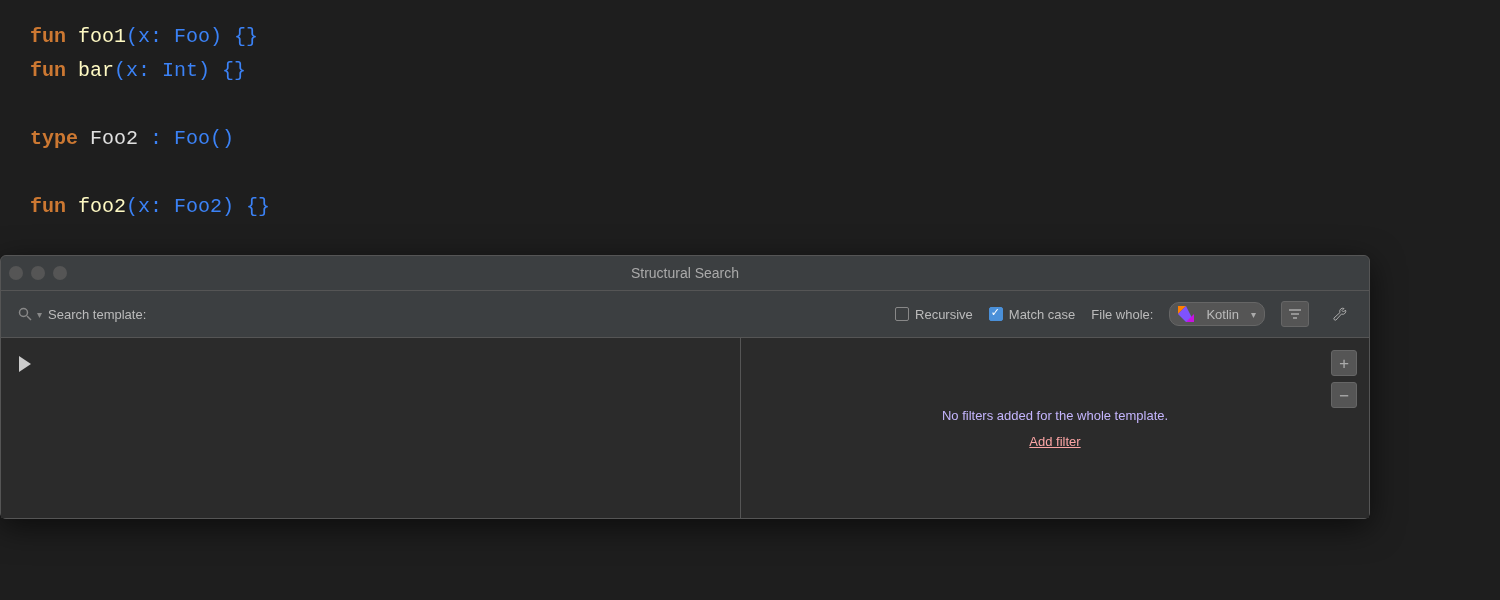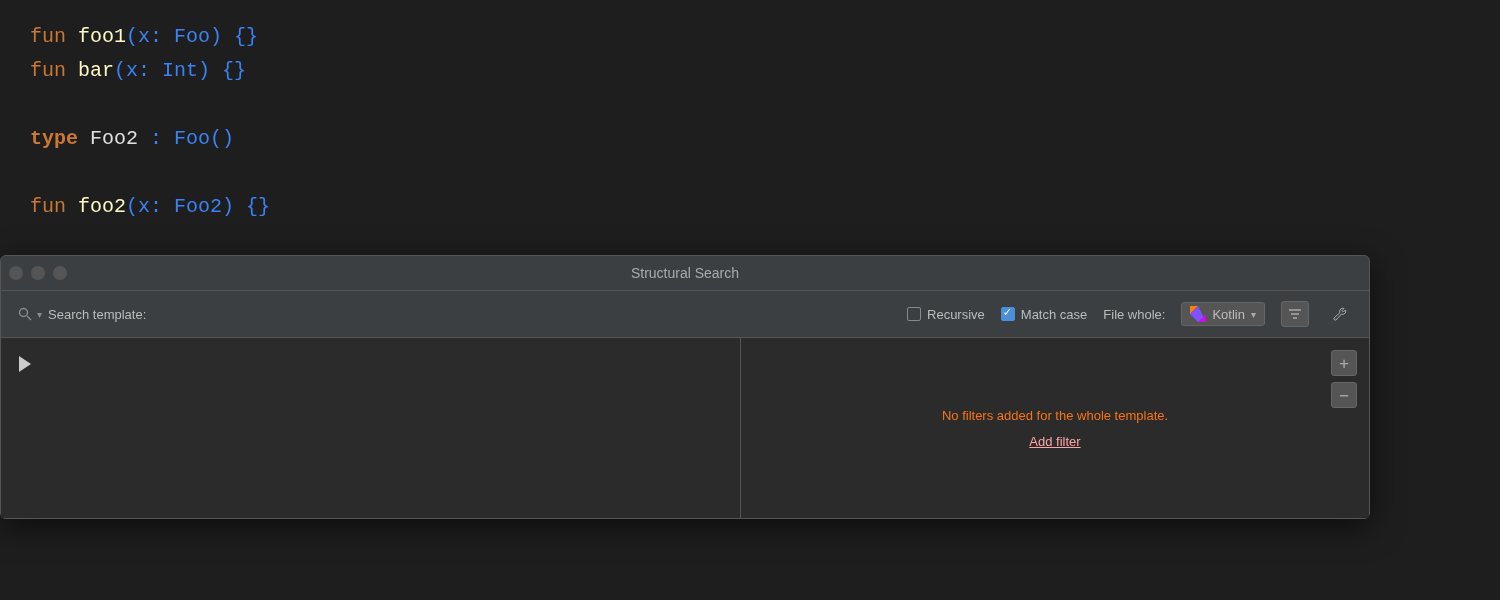--- a/index.html
+++ b/index.html
@@ -24,21 +24,21 @@
       font-size: 20px;
       line-height: 1.7;
     }
 
     .code-line {
       display: flex;
       align-items: baseline;
       white-space: pre;
     }
 
-    .kw-fun { color: #cc7832; font-weight: normal; }
+    .kw-fun { color: #cc7832; font-weight: bold; }
     .kw-class { color: #cc7832; font-weight: bold; }
     .fn-name { color: #fef9c3; }
     .text-normal { color: #3b82f6; }
     .text-white { color: #e0e0e0; }
 
     
     .dialog-overlay {
       position: absolute;
       top: 255px;
       left: 0;
@@ -156,24 +156,24 @@
       font-size: 11px;
     }
 
     .file-type-label {
       color: #bbbbbb;
     }
 
     .file-type-dropdown {
       display: flex;
       align-items: center;
-      gap: 6px;
+      gap: 12px;
       background: #555;
       border: 1px solid #666;
-      border-radius: 3px;
+      border-radius: 10px;
       padding: 3px 8px;
       cursor: pointer;
     }
 
     .kotlin-icon {
       width: 16px;
       height: 16px;
       display: inline-block;
       position: relative;
     }
@@ -244,21 +244,21 @@
       background: #2b2b2b;
       display: flex;
       flex-direction: column;
       align-items: center;
       justify-content: center;
       position: relative;
       padding: 16px;
     }
 
     .filters-placeholder {
-      color: #f97316;
+      color: #c4b5fd;
       font-family: -apple-system, BlinkMacSystemFont, 'Segoe UI', sans-serif;
       font-size: 13px;
       text-align: right;
       margin-bottom: 11px;
     }
 
     .add-filter-link {
       color: #fca5a5;
       font-family: -apple-system, BlinkMacSystemFont, 'Segoe UI', sans-serif;
       font-size: 13px;

